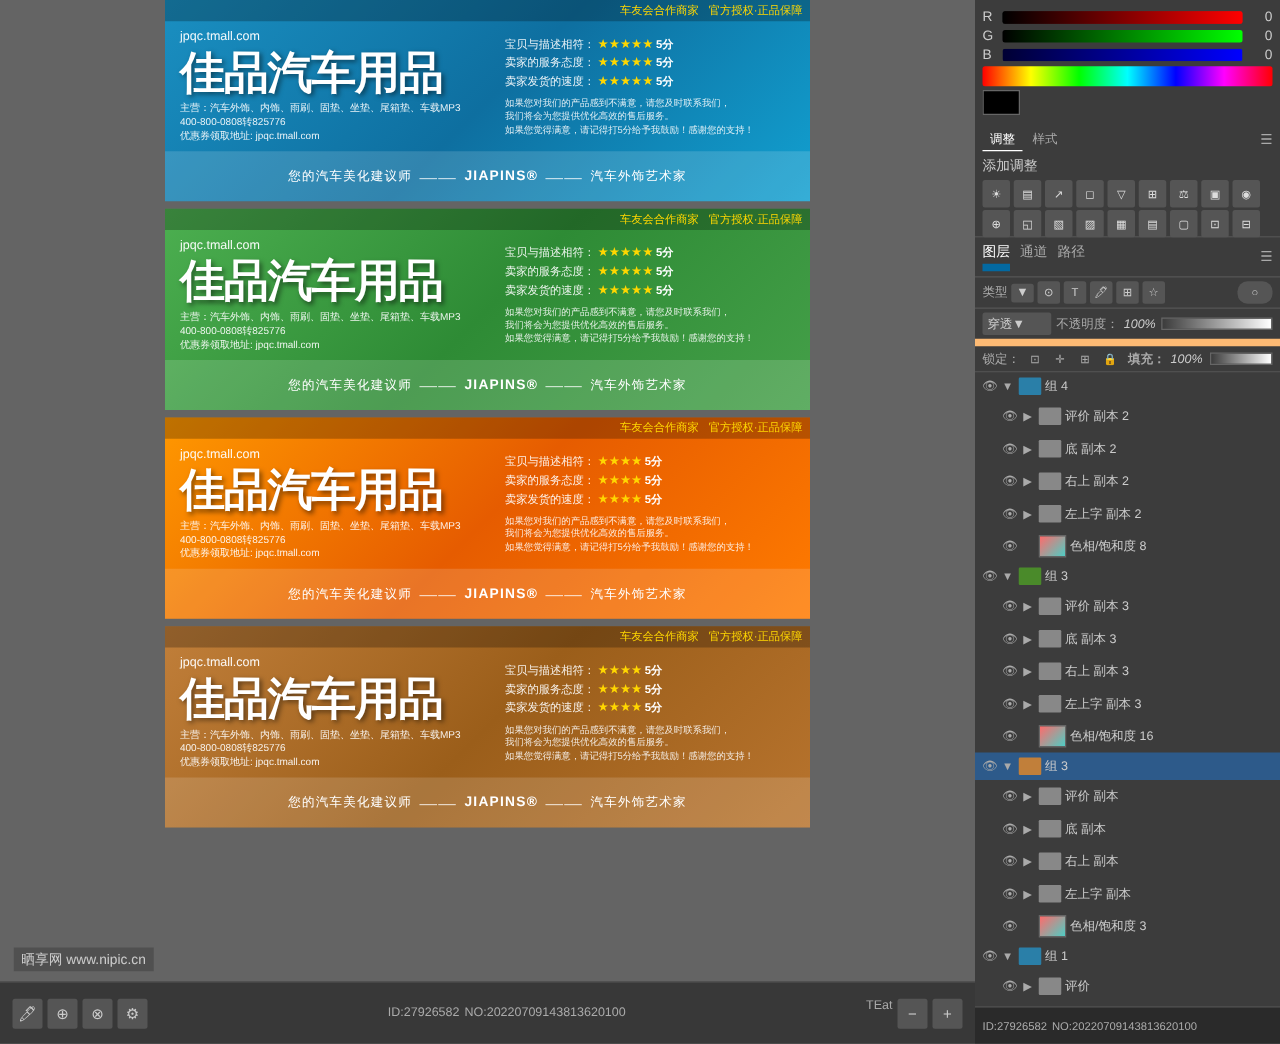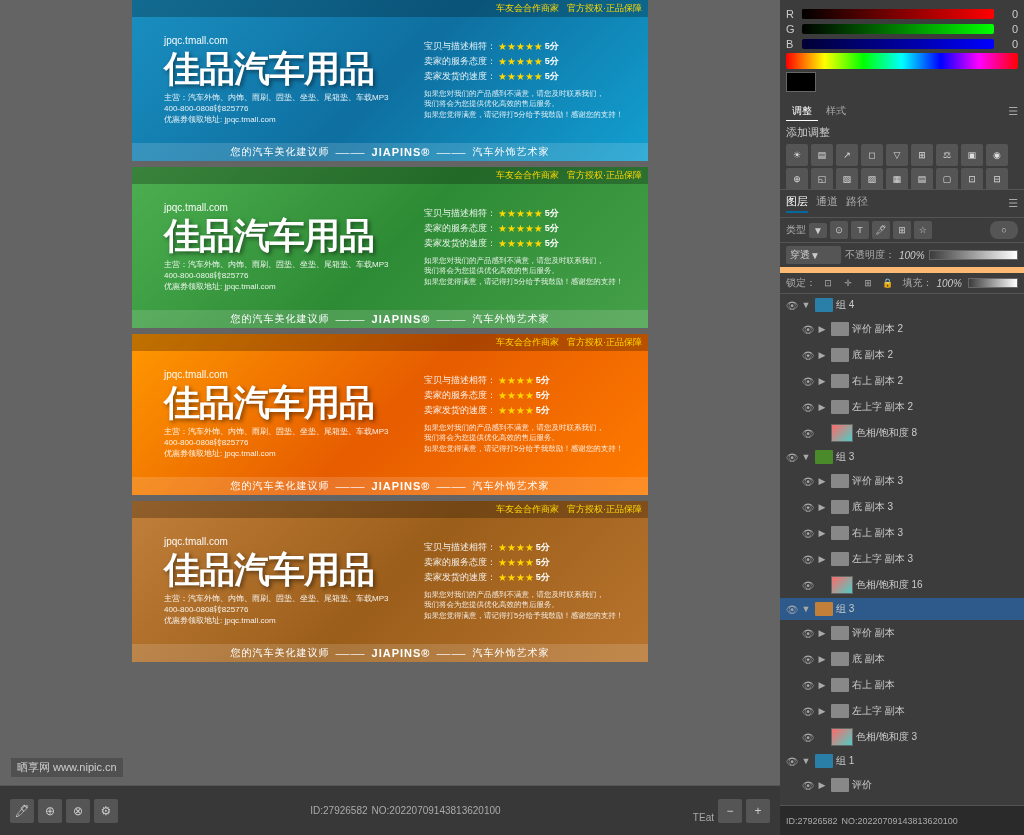--- a/index.html
+++ b/index.html
@@ -31,23 +31,22 @@
       font-size: 9px;
       text-align: left;
       padding: 2px 6px;
       display: flex;
       justify-content: flex-end;
       gap: 8px;
     }
 
     .banner-body {
       display: flex;
-      height: 126px;
+      height: 104px;
       padding: 6px;
-      margin-left: 20px;
     }
 
     .banner-left {
       width: 260px;
       display: flex;
       flex-direction: column;
       justify-content: center;
       padding-left: 6px;
     }
 
@@ -99,21 +98,21 @@
       color: rgba(255,255,255,0.85);
       line-height: 1.4;
       margin-top: 4px;
     }
 
     .banner-bottom-bar {
       background: rgba(255,255,255,0.15);
       color: white;
       font-size: 10px;
       text-align: center;
-      padding: 1px;
+      padding: 12px;
       letter-spacing: 1px;
       display: flex;
       justify-content: center;
       align-items: center;
       gap: 6px;
     }
 
     .jiapins-logo {
       font-size: 11px;
       font-weight: bold;
@@ -260,21 +259,21 @@
 
     .layer-tab {
       color: #aaa;
       font-size: 11px;
       cursor: pointer;
       padding-bottom: 2px;
     }
 
     .layer-tab.active {
       color: white;
-      border-bottom: 2px solid #0369a1;
+      border-bottom: 6px solid #0369a1;
     }
 
     .layers-controls {
       display: flex;
       gap: 3px;
       align-items: center;
       padding: 3px 6px;
       border-bottom: 1px solid #555;
     }
 
@@ -428,21 +427,21 @@
       background: #383838;
       display: flex;
       align-items: center;
       justify-content: space-between;
       padding: 0 10px;
       border-top: 1px solid #555;
     }
 
     .bottom-left { display: flex; align-items: center; gap: 4px; }
     .bottom-center { display: flex; align-items: center; gap: 4px; }
-    .bottom-right { display: flex; align-items: flex-end; gap: 4px; }
+    .bottom-right { display: flex; align-items: flex-start; gap: 4px; }
 
     .bottom-icon {
       width: 24px;
       height: 24px;
       background: #555;
       display: flex;
       align-items: center;
       justify-content: center;
       cursor: pointer;
       font-size: 12px;
@@ -760,21 +759,21 @@
       <span class="prop-value">100%</span>
       <div style="flex:1;height:10px;background:linear-gradient(to right,transparent,#fff);border:1px solid #666;cursor:pointer;"></div>
     </div>
 
     <div class="lock-row">
       <span class="lock-label">锁定：</span>
       <div class="lock-icon-btn">⊡</div>
       <div class="lock-icon-btn">✛</div>
       <div class="lock-icon-btn">⊞</div>
       <div class="lock-icon-btn">🔒</div>
-      <span class="prop-label" style="margin-left:auto;">填充：</span>
+      <span class="prop-label" style="margin-left:auto;font-weight:bold;">填充：</span>
       <span class="prop-value">100%</span>
       <div style="width:50px;height:10px;background:linear-gradient(to right,transparent,#fff);border:1px solid #666;cursor:pointer;margin-left:2px;"></div>
     </div>
 
     <div class="layers-list">
 
       <div class="layer-item group-header">
         <span class="visibility-eye">👁</span>
         <span class="layer-expand">▼</span>
         <div style="width:18px;height:14px;background:#2a7fa8;margin:0 3px;border-radius:1px;flex-shrink:0;"></div>

